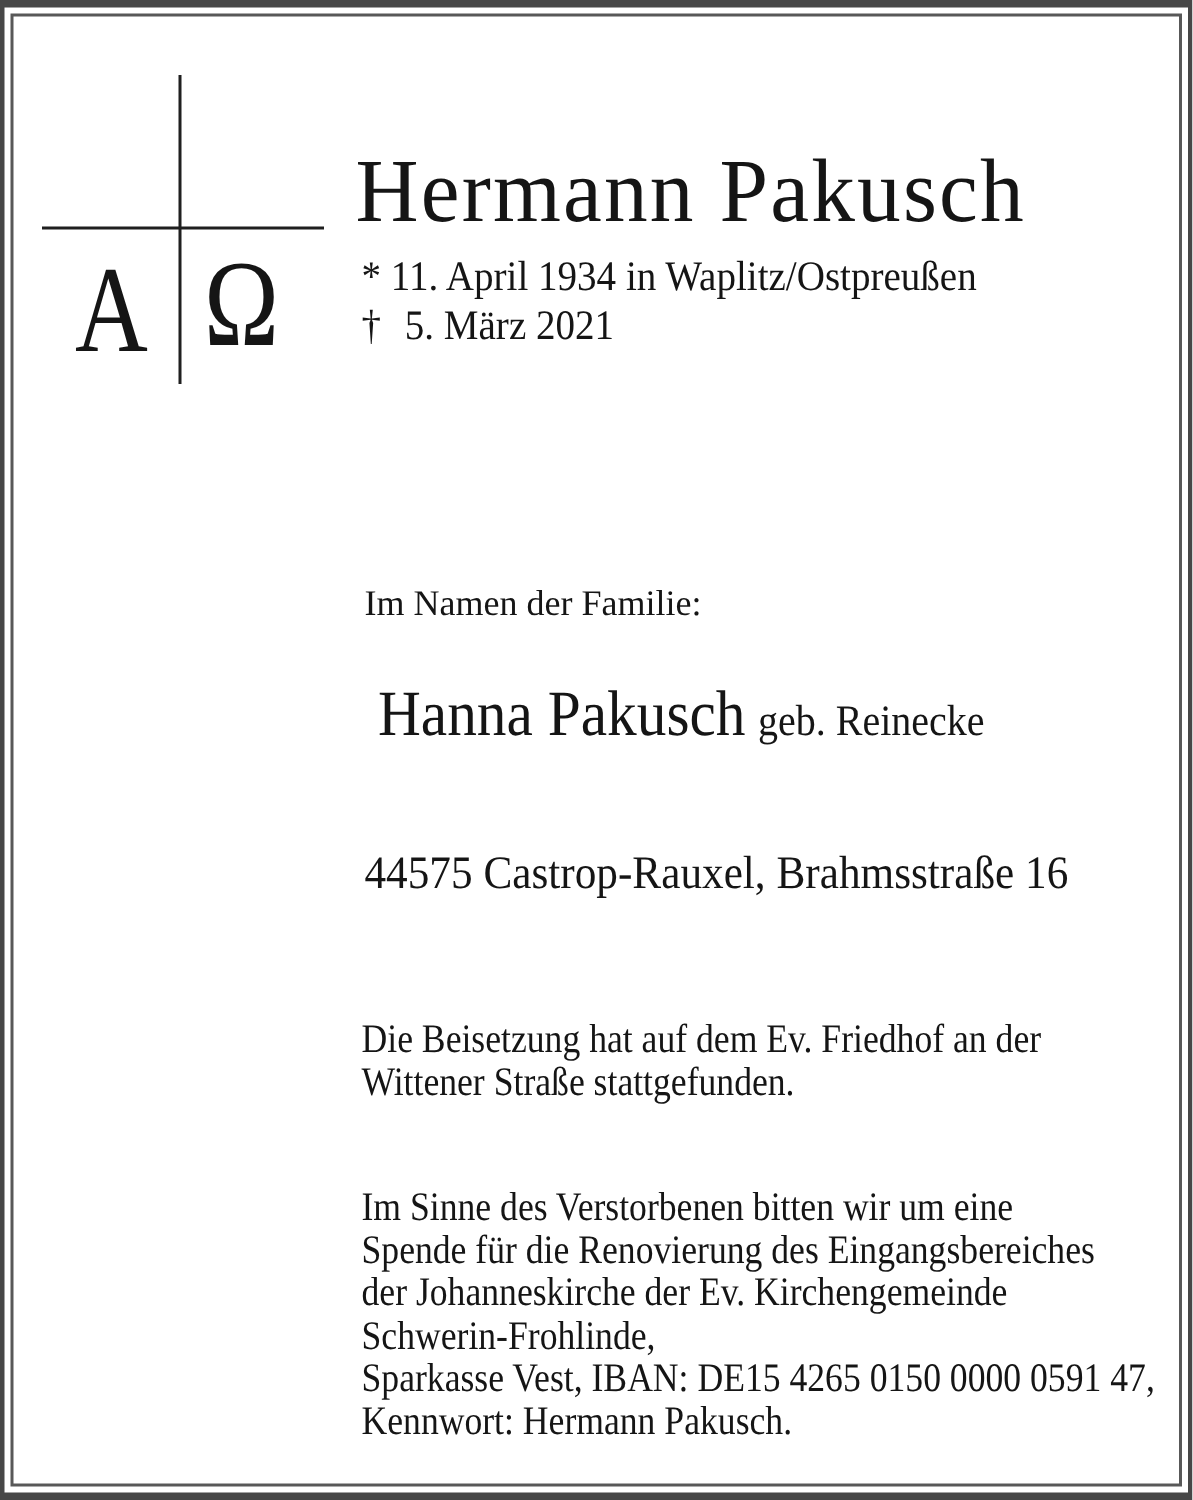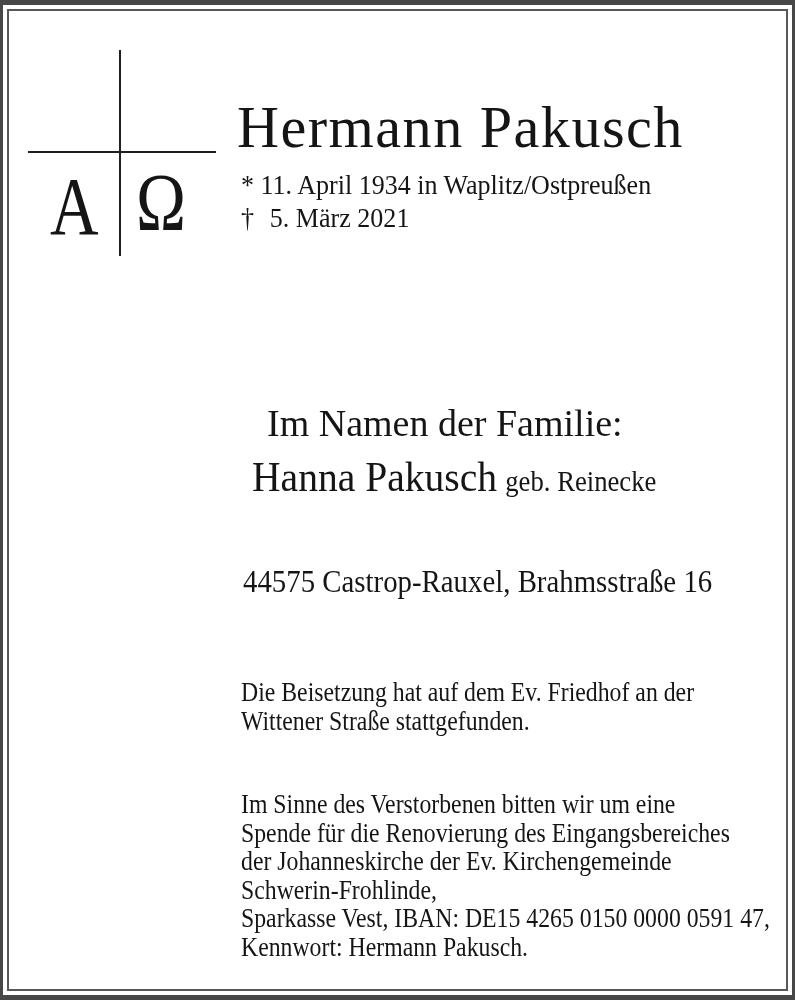--- a/index.html
+++ b/index.html
@@ -56,22 +56,22 @@
 
   .dates {
     position: absolute; left: 241px; top: 168px;
     font-size: 28px; line-height: 33px; white-space: nowrap;
     transform: scaleX(0.93); transform-origin: 0 0;
   }
   .dates .sym-birth { margin-right: 7px; }
   .dates .sym-death { margin-right: 17px; }
 
   .family-intro {
-    position: absolute; left: 243px; top: 404px;
-    font-size: 38px; line-height: 1; white-space: nowrap; margin-left: 24px;
+    position: absolute; left: 243px; top: 391px;
+    font-size: 24px; line-height: 1; white-space: nowrap;
   }
   .spouse-line {
     position: absolute; left: 252px; top: 455px;
     font-size: 43px; line-height: 1; white-space: nowrap;
     transform: scaleX(0.92); transform-origin: 0 0;
   }
   .spouse-line .maiden { font-size: 29px; margin-left: 9px; }
 
   .address {
     position: absolute; left: 243px; top: 566px;

